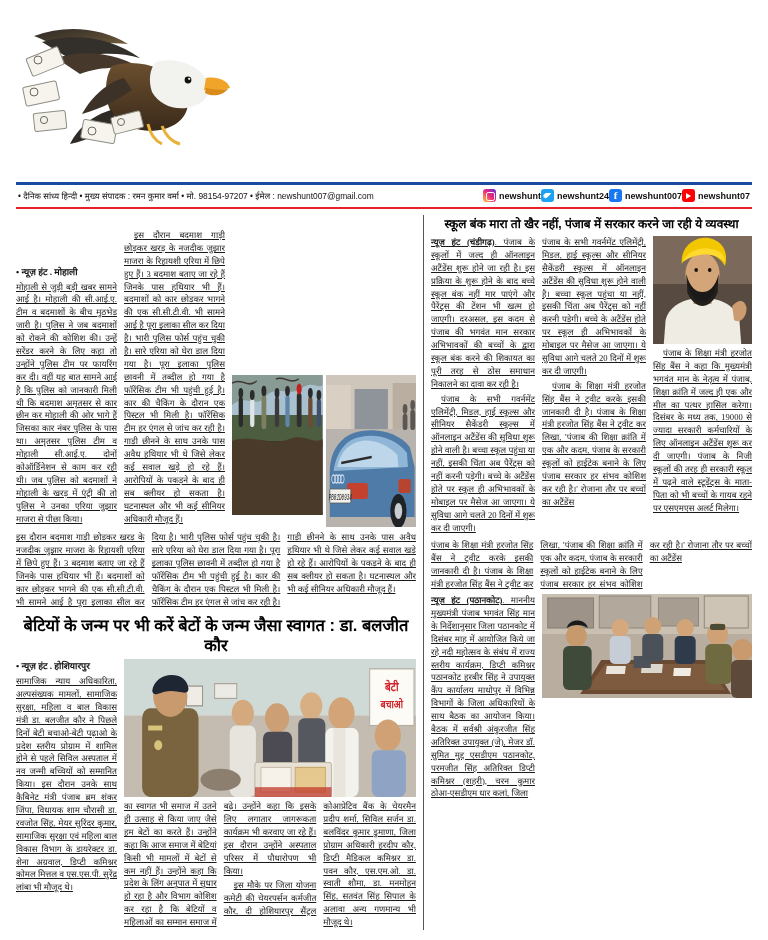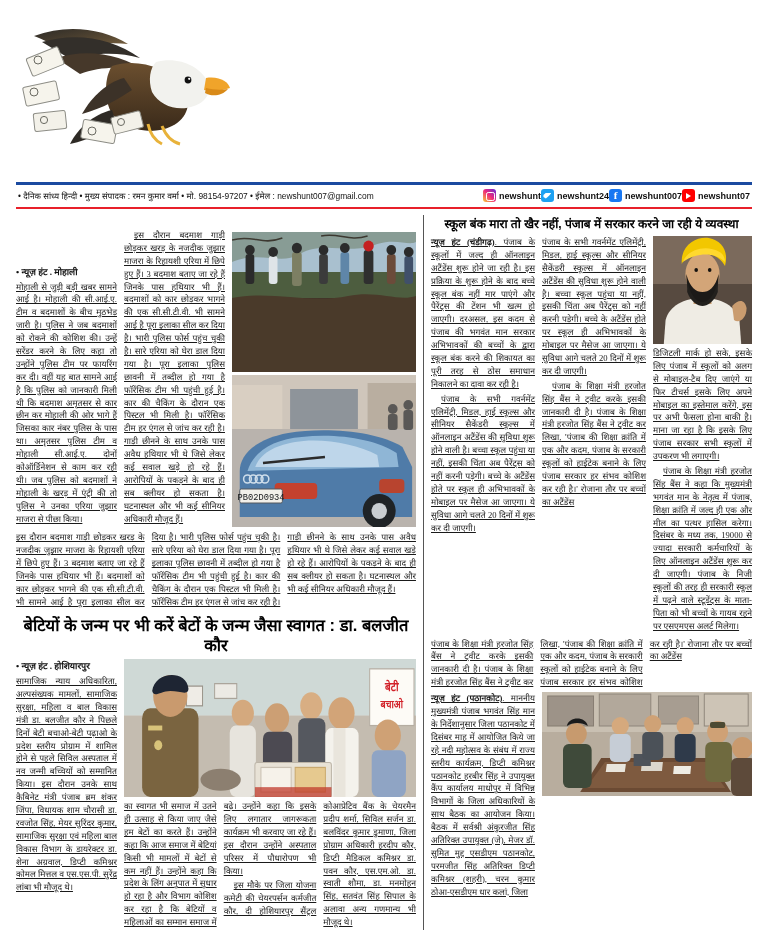--- a/index.html
+++ b/index.html
@@ -104,21 +104,21 @@
   .body-txt p{margin:0 0 2px;text-indent:10px;}
   .body-txt p.first{text-indent:0;}
 
   
   .photo{position:relative;overflow:hidden;background:#cfd6dd;}
 
   
   .a1-wrap{display:flex;gap:7px;margin-top:1px;align-items:flex-end;}
   .a1-c1{width:101px;flex:0 0 101px;}
   .a1-c2{width:101px;flex:0 0 101px;}
-  .a1-photos{flex:1;display:flex;flex-direction:column;gap:3px;}
+  .a1-photos{flex:1;display:flex;flex-direction:row;gap:3px;font-style:italic;}
   .a1-tail{margin-top:4px;}
   .a1-tail .cols{column-count:3;column-gap:7px;column-rule:0;}
 
   
   .a2-wrap{display:flex;gap:7px;margin-top:3px;}
   .a2-c1{width:101px;flex:0 0 101px;}
   .a2-rest{flex:1;}
   .a2-photo{width:100%;height:138px;margin-bottom:3px;}
   .a2-cols{column-count:3;column-gap:7px;}
 
@@ -432,21 +432,20 @@
                 <path d="M32 28 C30 8 50 0 62 2 C78 5 84 16 80 30 C74 20 60 14 46 18 C38 20 34 24 32 28 Z" fill="#f2c700"></path>
                 <path d="M33 26 C38 14 58 8 74 16 C78 18 80 22 80 26 C72 18 52 14 33 26 Z" fill="#ffd92e"></path>
 
                 <circle cx="48" cy="34" r="2" fill="#15120f"></circle>
                   <circle cx="63" cy="34" r="2" fill="#15120f"></circle>
 
                 <path d="M88 70 C96 62 102 64 104 72 C104 82 96 88 90 84 Z" fill="#ca9c6f"></path>
               </svg>
             </div>
             <div class="body-txt">
-              <p class="first">डिजिटली मार्क हो सके, इसके लिए पंजाब में स्कूलों को अलग से मोबाइल-टैब दिए जाएंगे या फिर टीचर्स इसके लिए अपने मोबाइल का इस्तेमाल करेंगे, इस पर अभी फैसला होना बाकी है। माना जा रहा है कि इसके लिए पंजाब सरकार सभी स्कूलों में उपकरण भी लगाएगी।</p>
               <p>पंजाब के शिक्षा मंत्री हरजोत सिंह बैंस ने कहा कि मुख्यमंत्री भगवंत मान के नेतृत्व में पंजाब, शिक्षा क्रांति में जल्द ही एक और मील का पत्थर हासिल करेगा। दिसंबर के मध्य तक, 19000 से ज्यादा सरकारी कर्मचारियों के लिए ऑनलाइन अटैंडेंस शुरू कर दी जाएगी। पंजाब के निजी स्कूलों की तरह ही सरकारी स्कूल में पढ़ने वाले स्टूडेंट्स के माता-पिता को भी बच्चों के गायब रहने पर एसएमएस अलर्ट मिलेगा।</p>
             </div>
           </div>
         </div>
 
         <div class="r1-tail">
           <div class="cols body-txt">
             <p class="first">पंजाब के शिक्षा मंत्री हरजोत सिंह बैंस ने ट्वीट करके इसकी जानकारी दी है। पंजाब के शिक्षा मंत्री हरजोत सिंह बैंस ने ट्वीट कर लिखा, 'पंजाब की शिक्षा क्रांति में एक और कदम, पंजाब के सरकारी स्कूलों को हाईटेक बनाने के लिए पंजाब सरकार हर संभव कोशिश कर रही है।' रोजाना तौर पर बच्चों का अटैंडेंस</p>
           </div>
         </div>

